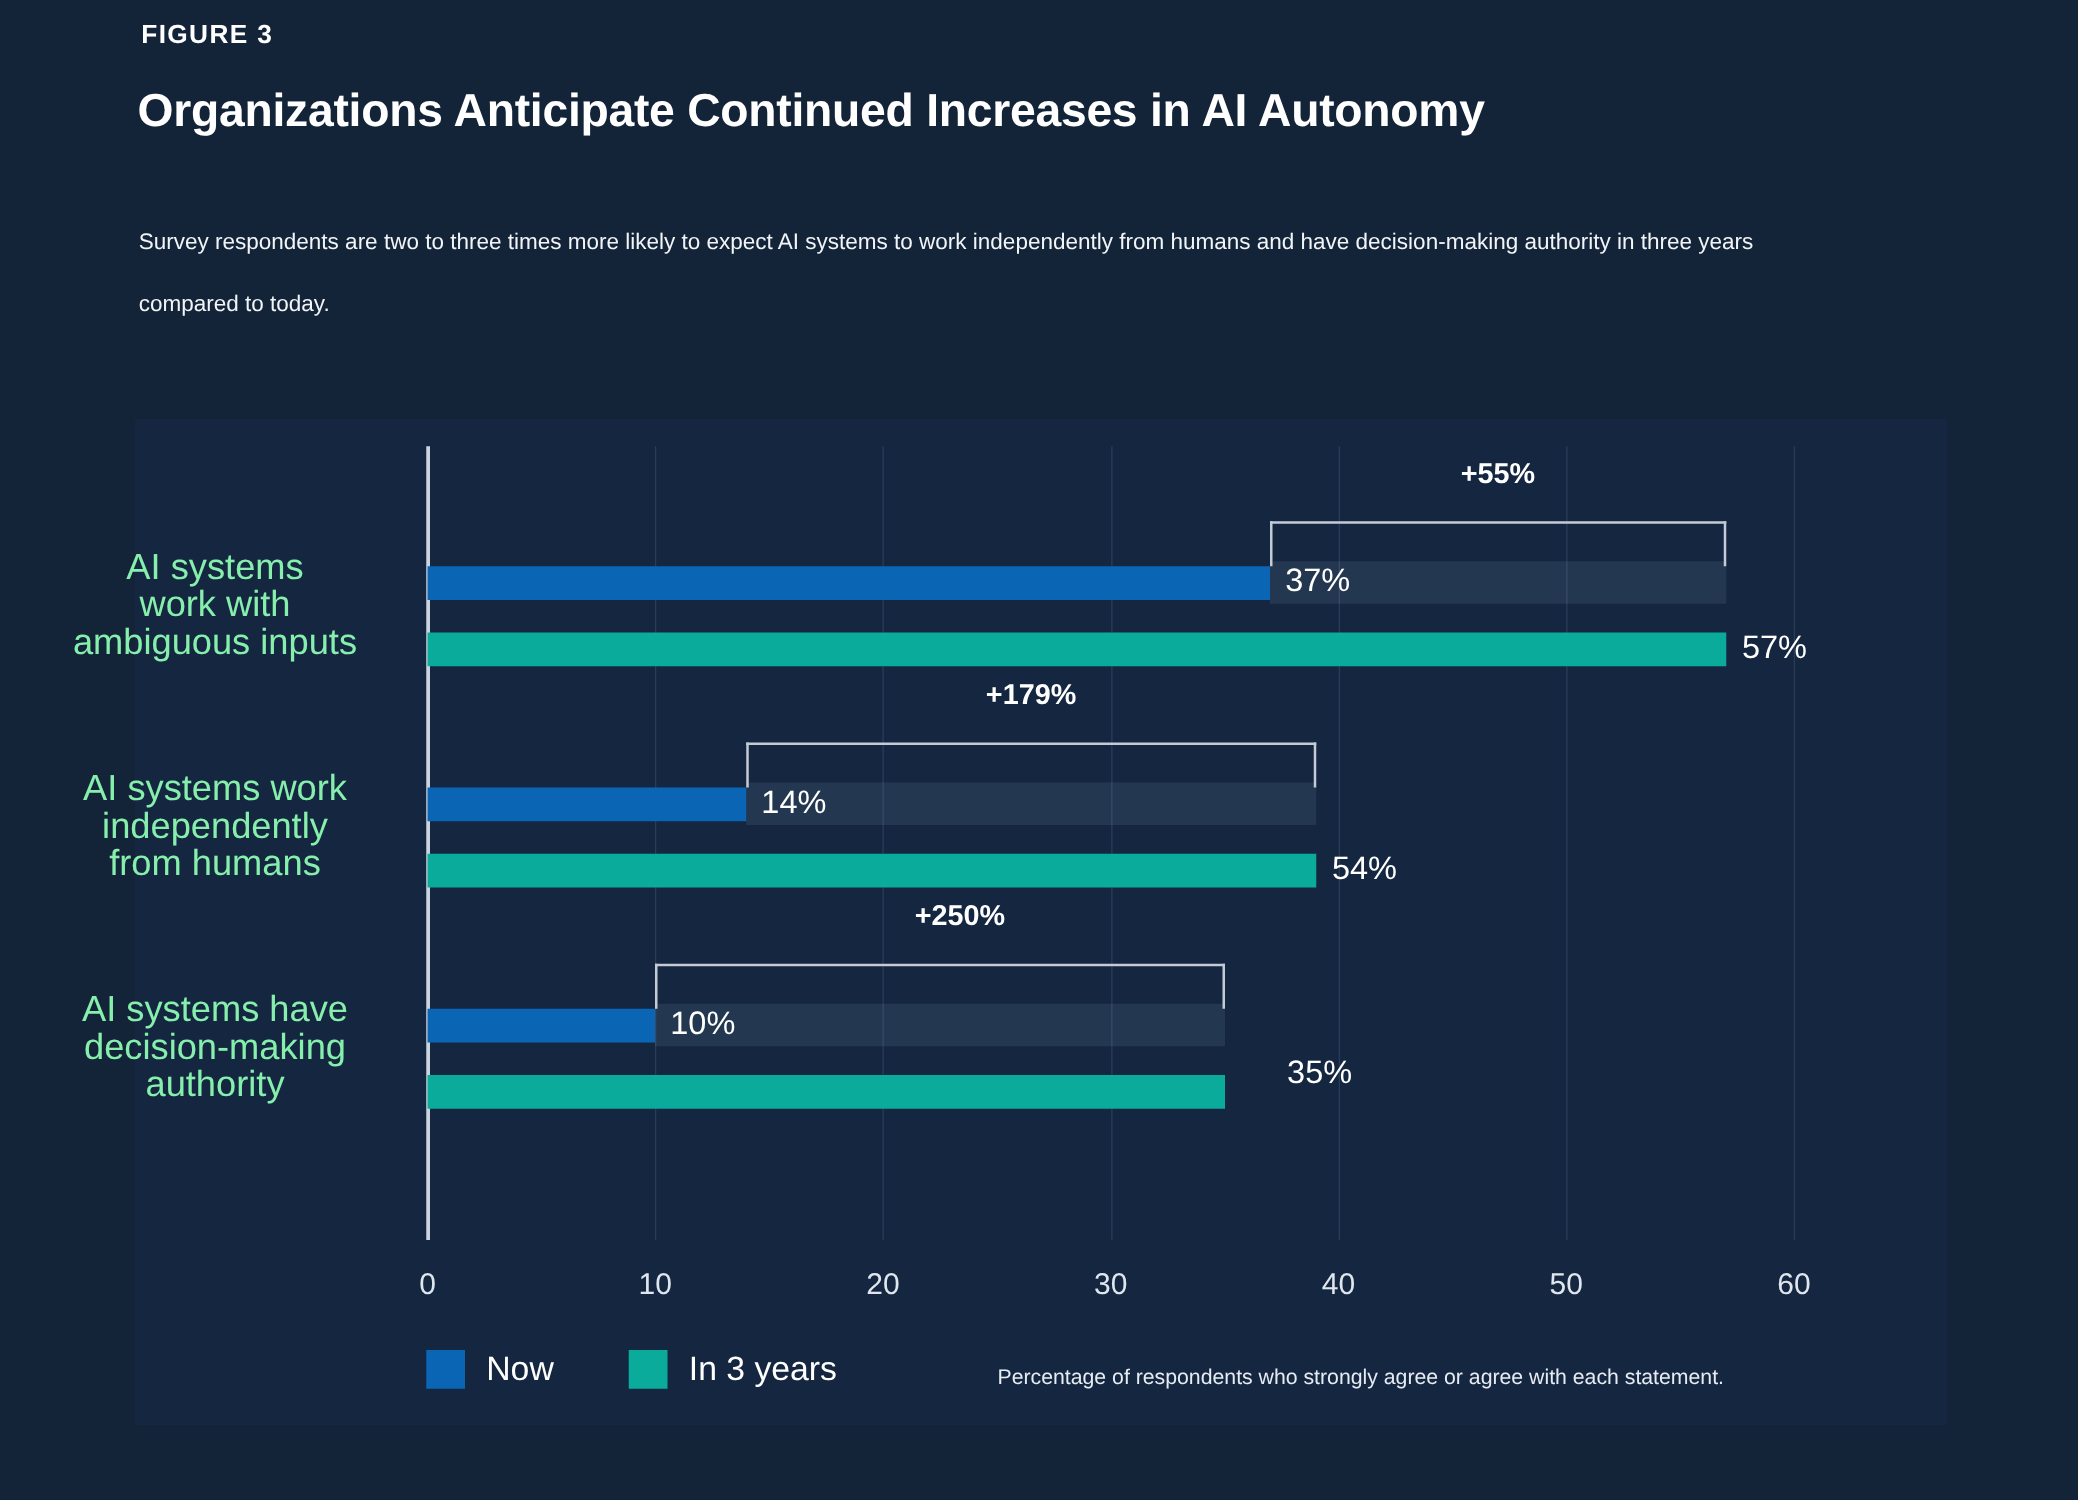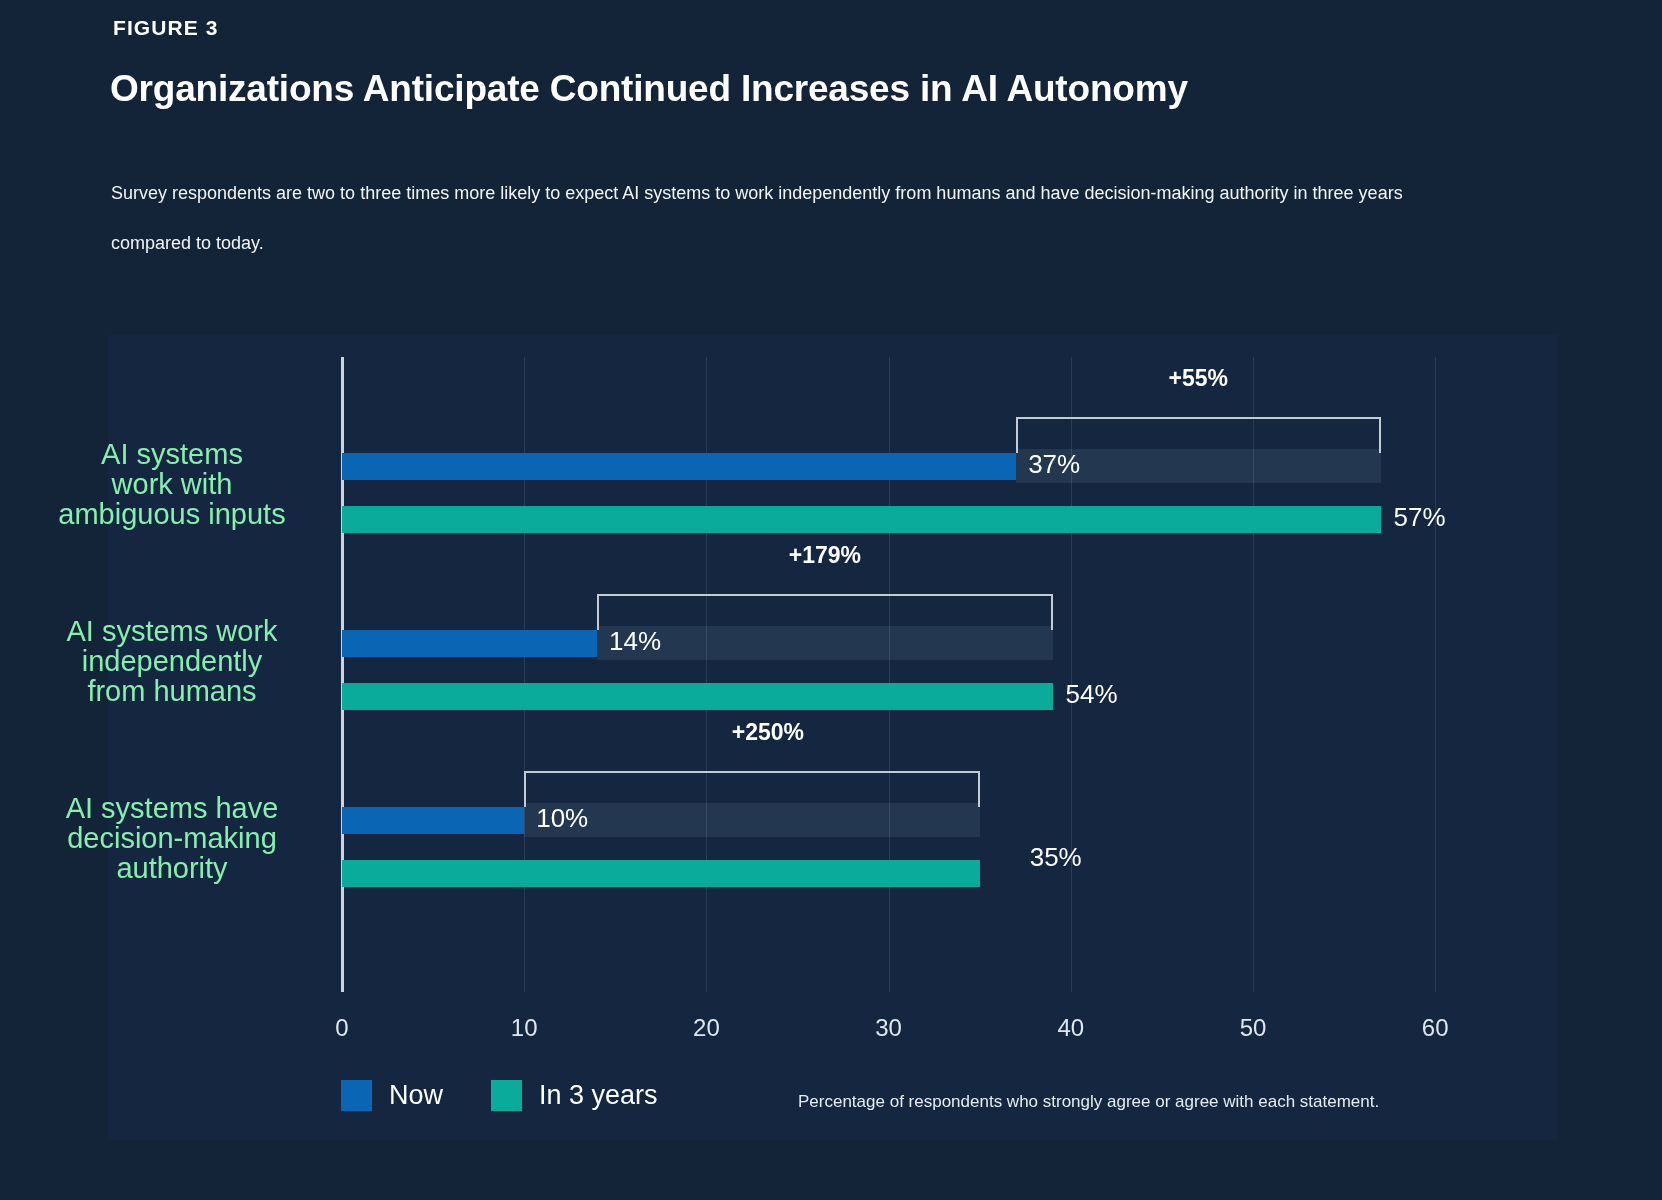--- a/index.html
+++ b/index.html
@@ -64,21 +64,21 @@
     position:absolute;text-align:center;font-size:29px;line-height:30px;
     color:#86efac;white-space:pre-line;
   }
 
   .tick{
     position:absolute;font-size:24px;color:#dfe6ed;
     transform:translateX(-50%);white-space:nowrap;
   }
 
   
-  .legend{position:absolute;left:233px;top:745px;display:flex;align-items:center;gap:0px;}
+  .legend{position:absolute;left:233px;top:745px;display:flex;align-items:center;gap:12px;}
   .lg-item{display:flex;align-items:center;margin-right:48px;}
   .swatch{width:31px;height:31px;margin-right:17px;}
   .lg-text{font-size:27px;color:#ffffff;}
   .footnote{
     position:absolute;left:690px;top:757px;
     font-size:17px;color:#e6ecf2;white-space:nowrap;
   }
 </style>
 </head>
 <body>

